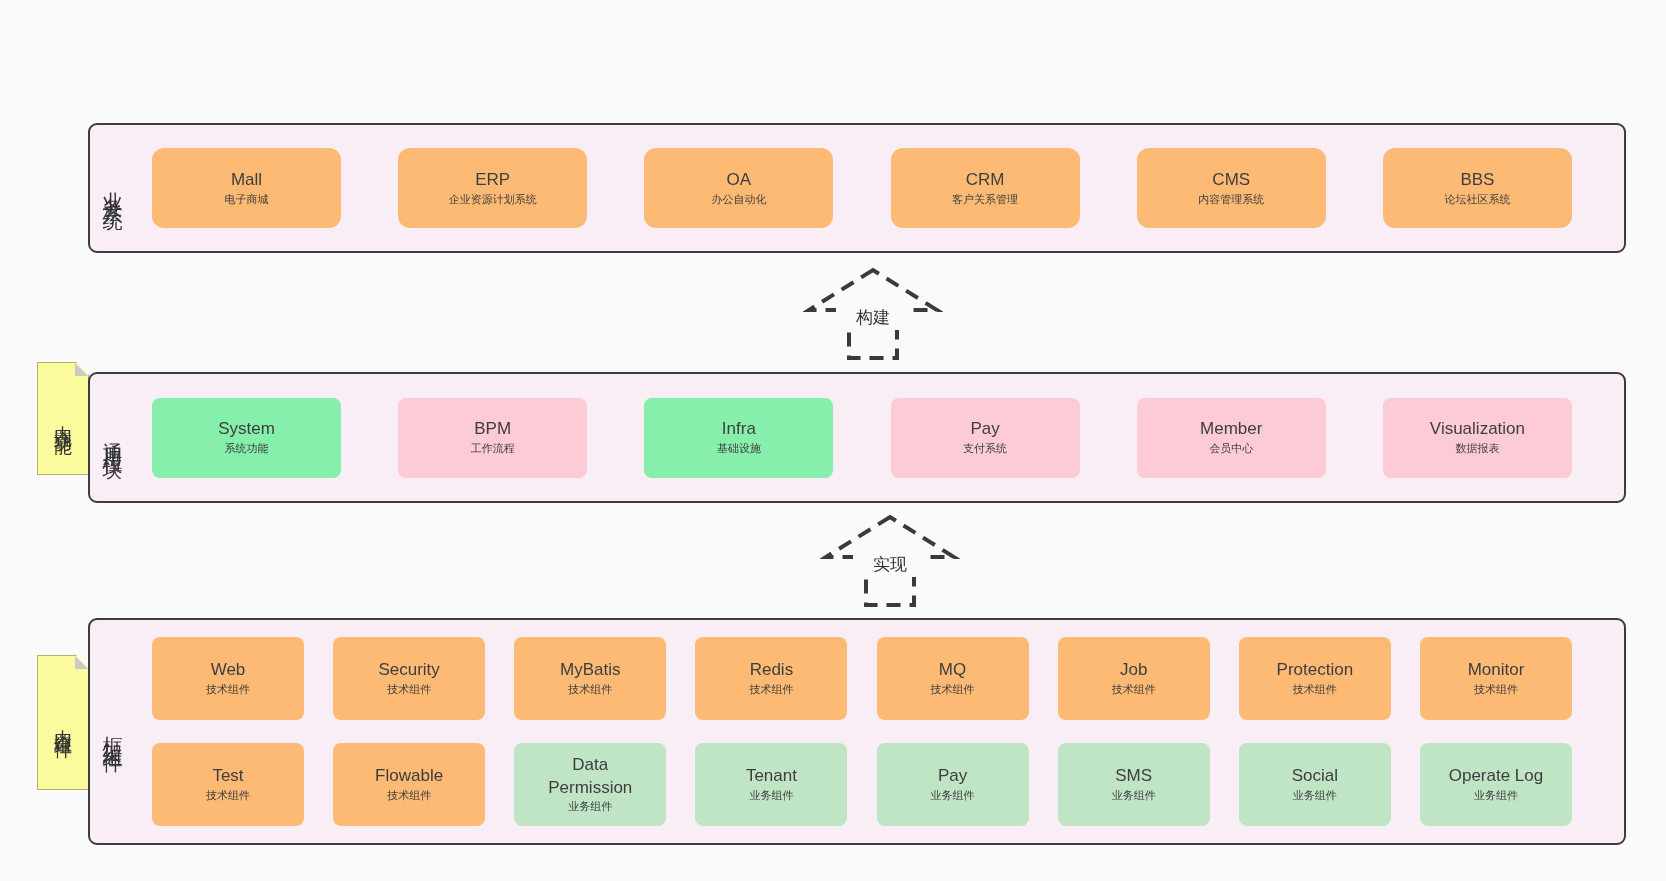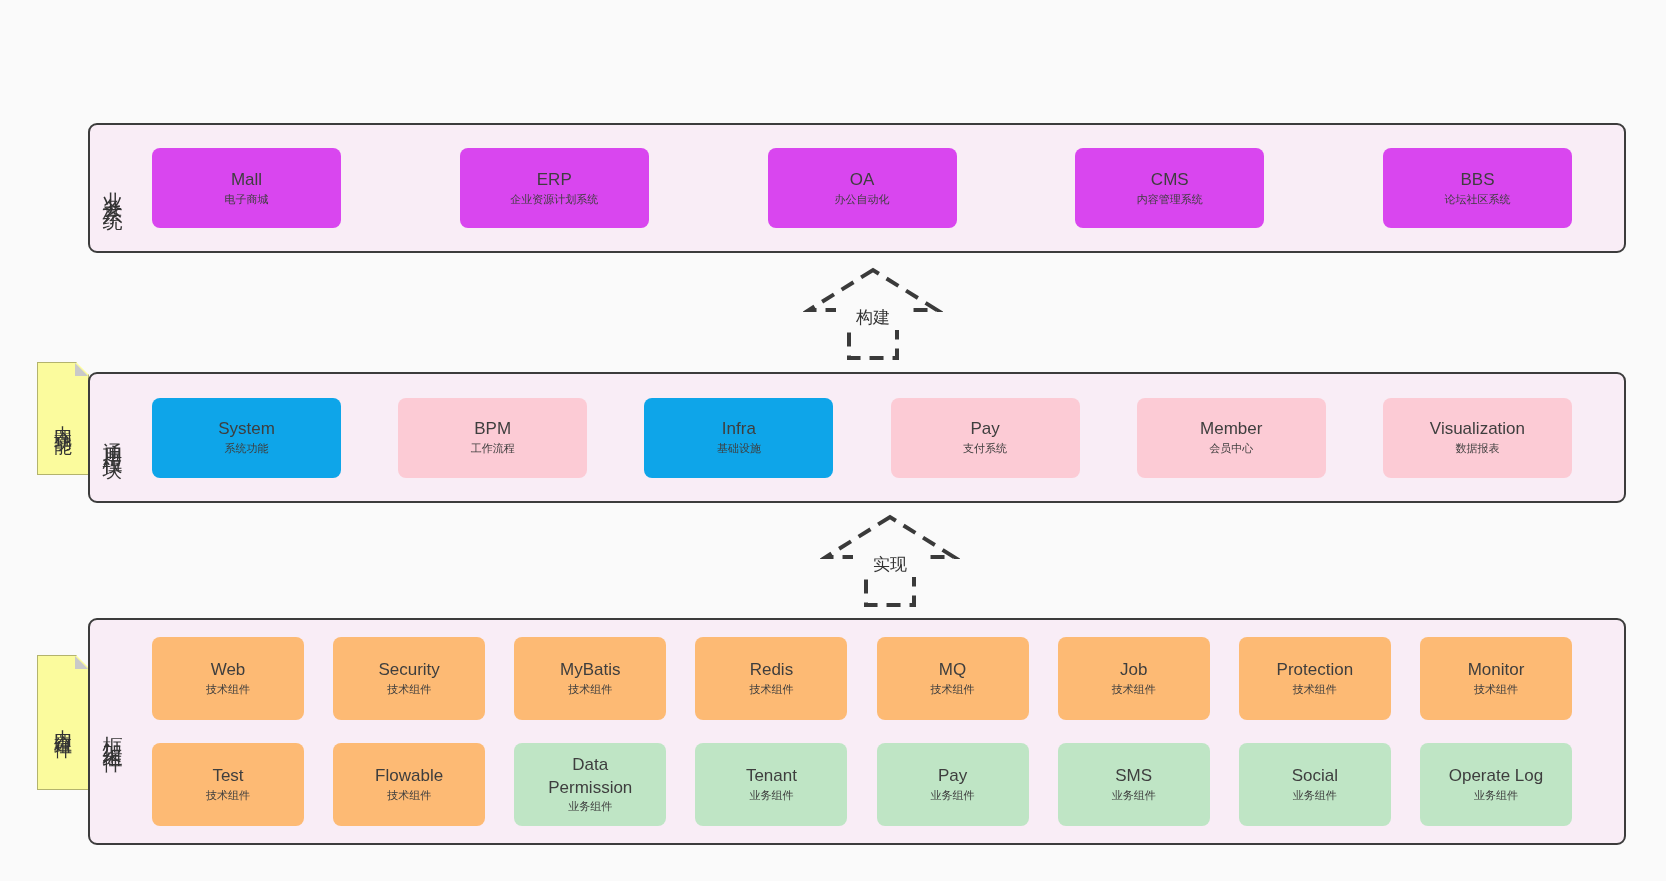--- a/index.html
+++ b/index.html
@@ -23,22 +23,22 @@
   .rows8 { position:absolute; left:62px; right:52px; top:17px;
            display:flex; flex-direction:column; gap:23px; }
   .row8 { display:flex; justify-content:space-between; }
   .row8 .box { width:152px; height:83px; }
 
   .box { border-radius:8px; display:flex; flex-direction:column; align-items:center;
          justify-content:center; color:#3e3e3e; text-align:center; }
   .box .t { font-size:17px; line-height:1.35; white-space:pre-line; }
   .box .s { font-size:11px; line-height:1.45; }
 
-  .c-blue       { background:#d946ef; }
-  .c-red        { background:#0ea5e9; }
+  .c-blue       { background:#fdba74;border-radius:12px; }
+  .c-red        { background:#86efac; }
   .c-pink       { background:#fccbd5; }
   .c-green      { background:#fdba74; }
   .c-lightgreen { background:#bfe5c5; }
 
   
   .note { position:absolute; background:#fbfb9d; border:1px solid #b3b36d; box-sizing:border-box;
           clip-path:polygon(0 0, calc(100% - 13px) 0, 100% 13px, 100% 100%, 0 100%);
           display:flex; align-items:center; justify-content:center; }
   .note::after { content:""; position:absolute; top:0; right:0; width:13px; height:13px;
                  background:#c9c9c9; clip-path:polygon(0 0, 100% 100%, 0 100%); }
@@ -77,20 +77,24 @@
       </div>
       <div class="box c-blue">
         <div class="t">ERP</div>
         <div class="s">企业资源计划系统</div>
       </div>
       <div class="box c-blue">
         <div class="t">OA</div>
         <div class="s">办公自动化</div>
       </div>
       <div class="box c-blue">
+        <div class="t">CRM</div>
+        <div class="s">客户关系管理</div>
+      </div>
+      <div class="box c-blue">
         <div class="t">CMS</div>
         <div class="s">内容管理系统</div>
       </div>
       <div class="box c-blue">
         <div class="t">BBS</div>
         <div class="s">论坛社区系统</div>
       </div>
     </div>
   </div>
 

